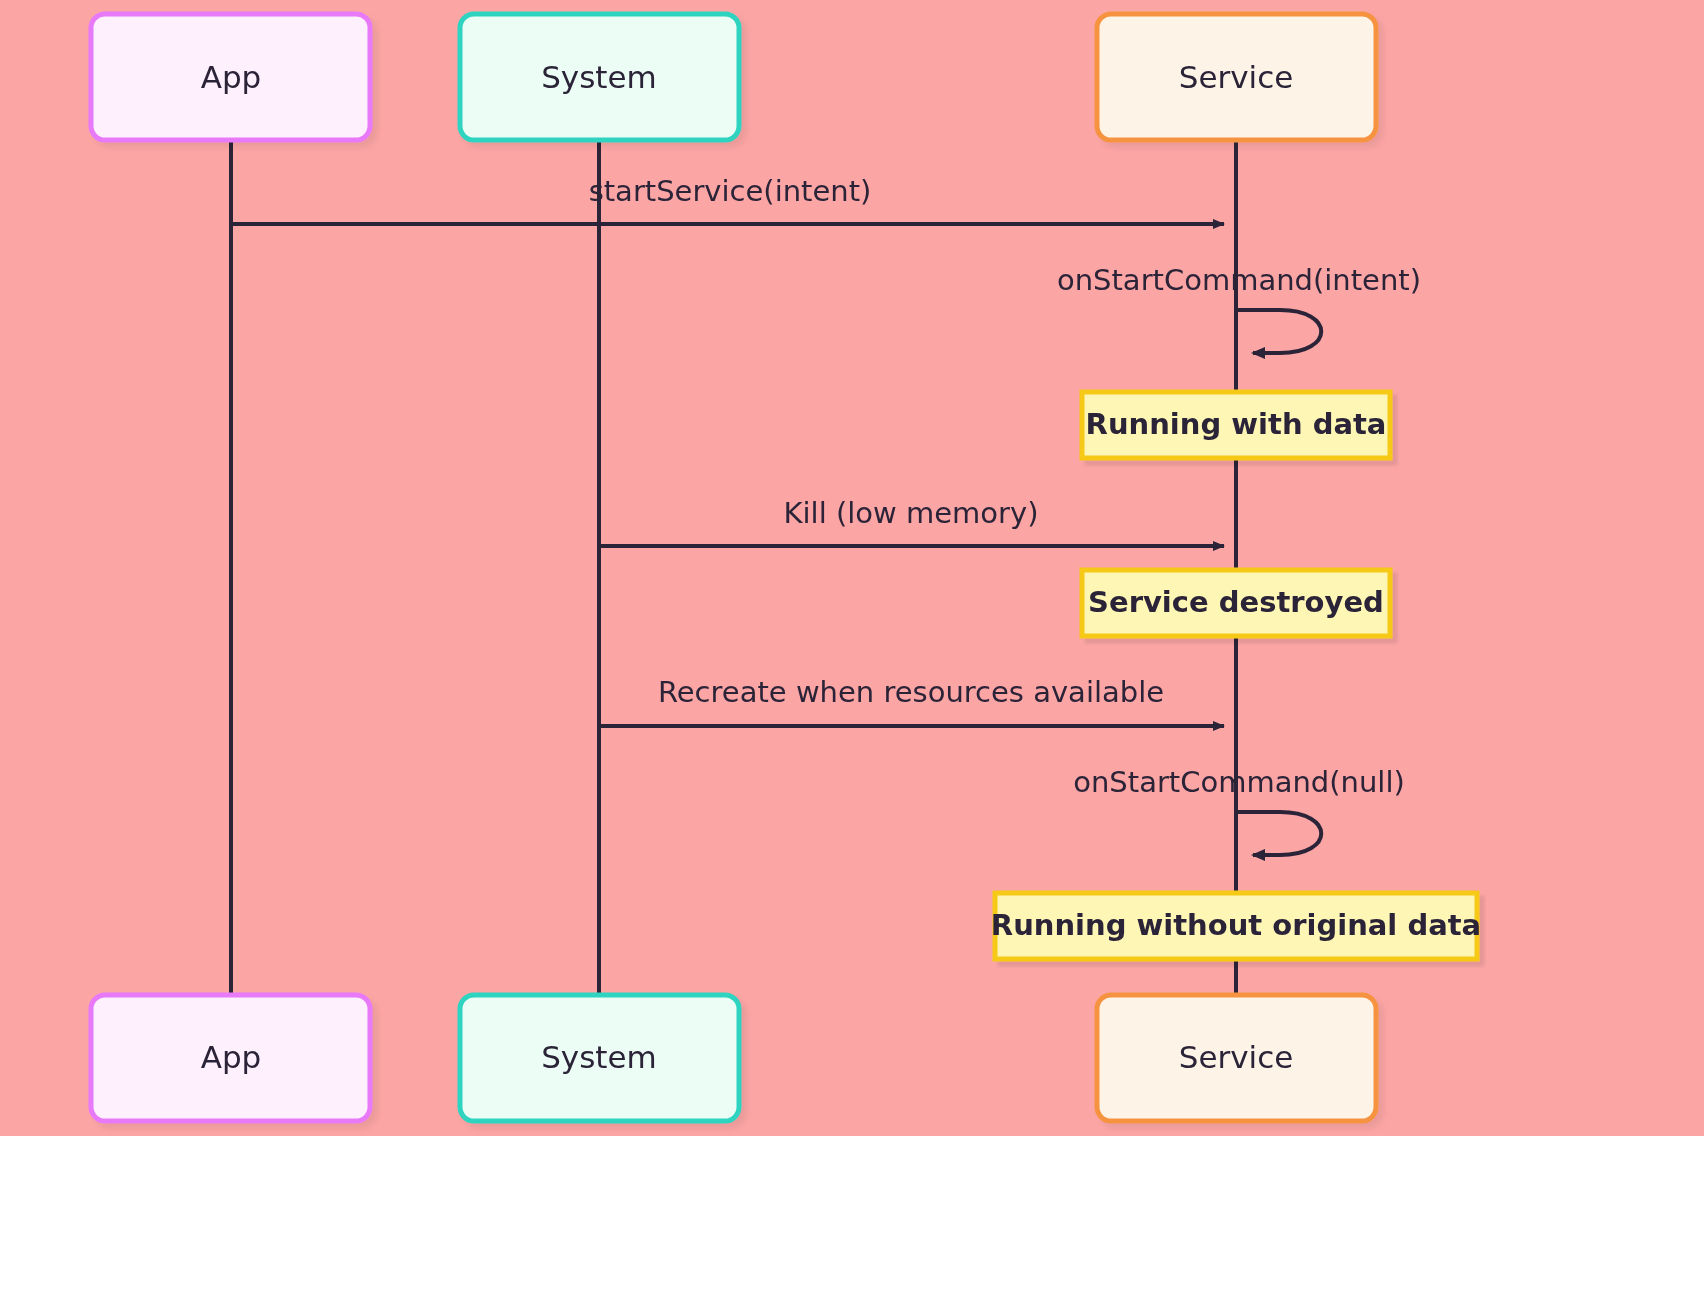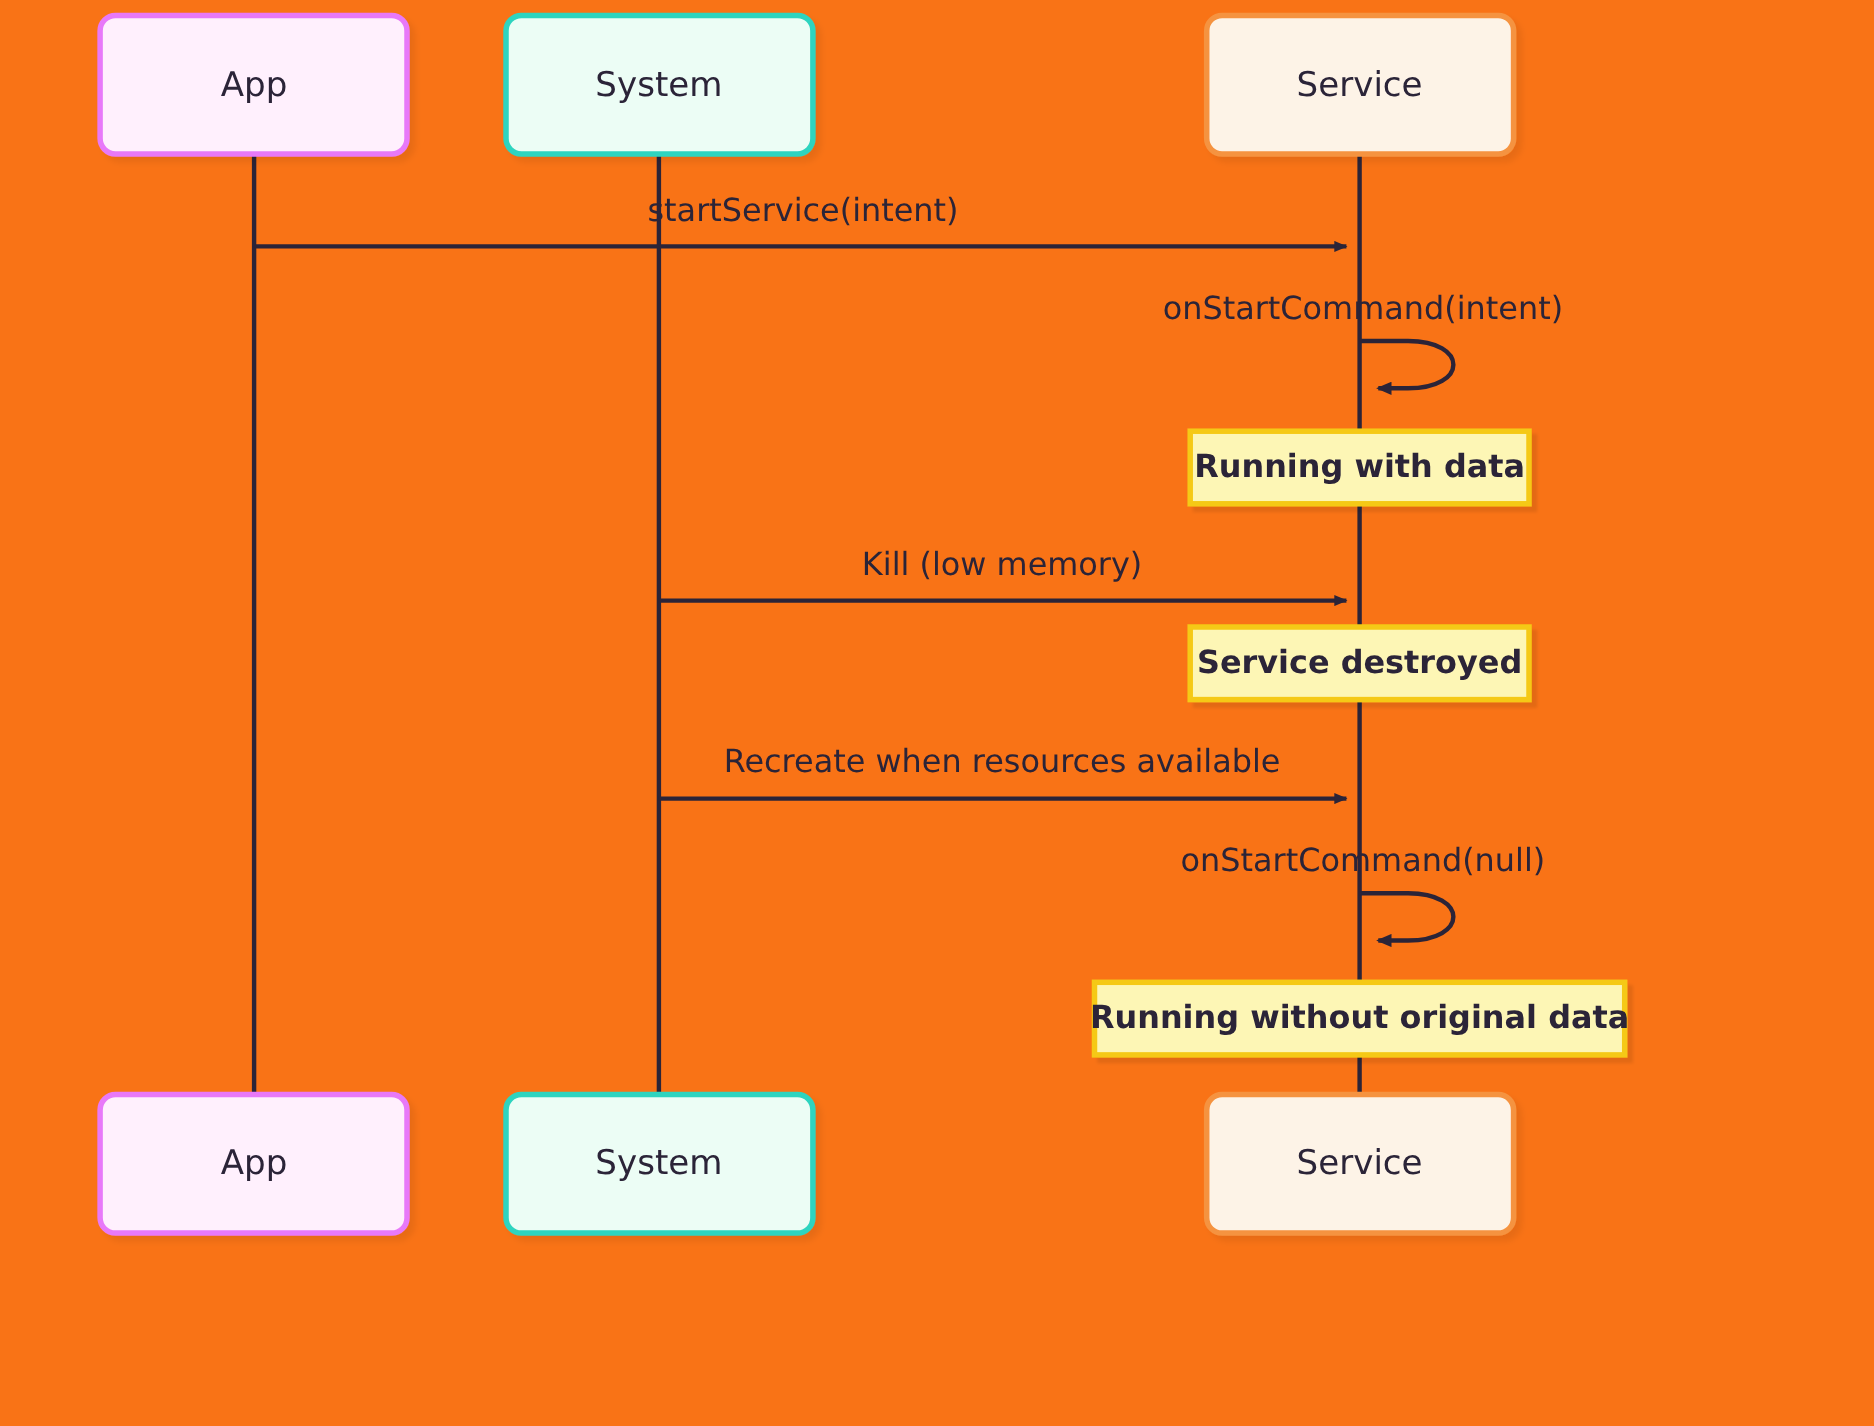--- a/index.html
+++ b/index.html
@@ -6,22 +6,22 @@
     margin: 0; padding: 0;
     background: #ffffff;
   }
   body {
     width: 1704px; height: 1296px;
     font-family: "DejaVu Sans", sans-serif;
     overflow: hidden;
   }
   #stage {
     position: relative;
-    width: 1704px; height: 1296px;
-    background: #f97316;
+    width: 1704px; height: 1136px;
+    background: #fca5a5;
   }
   svg#diagram {
     position: absolute; left: 0; top: 0;
     width: 1704px; height: 1296px;
     display: block;
   }
   .actor-label {
     font-family: "DejaVu Sans", sans-serif;
     font-size: 31px;
     fill: #2b2438;

